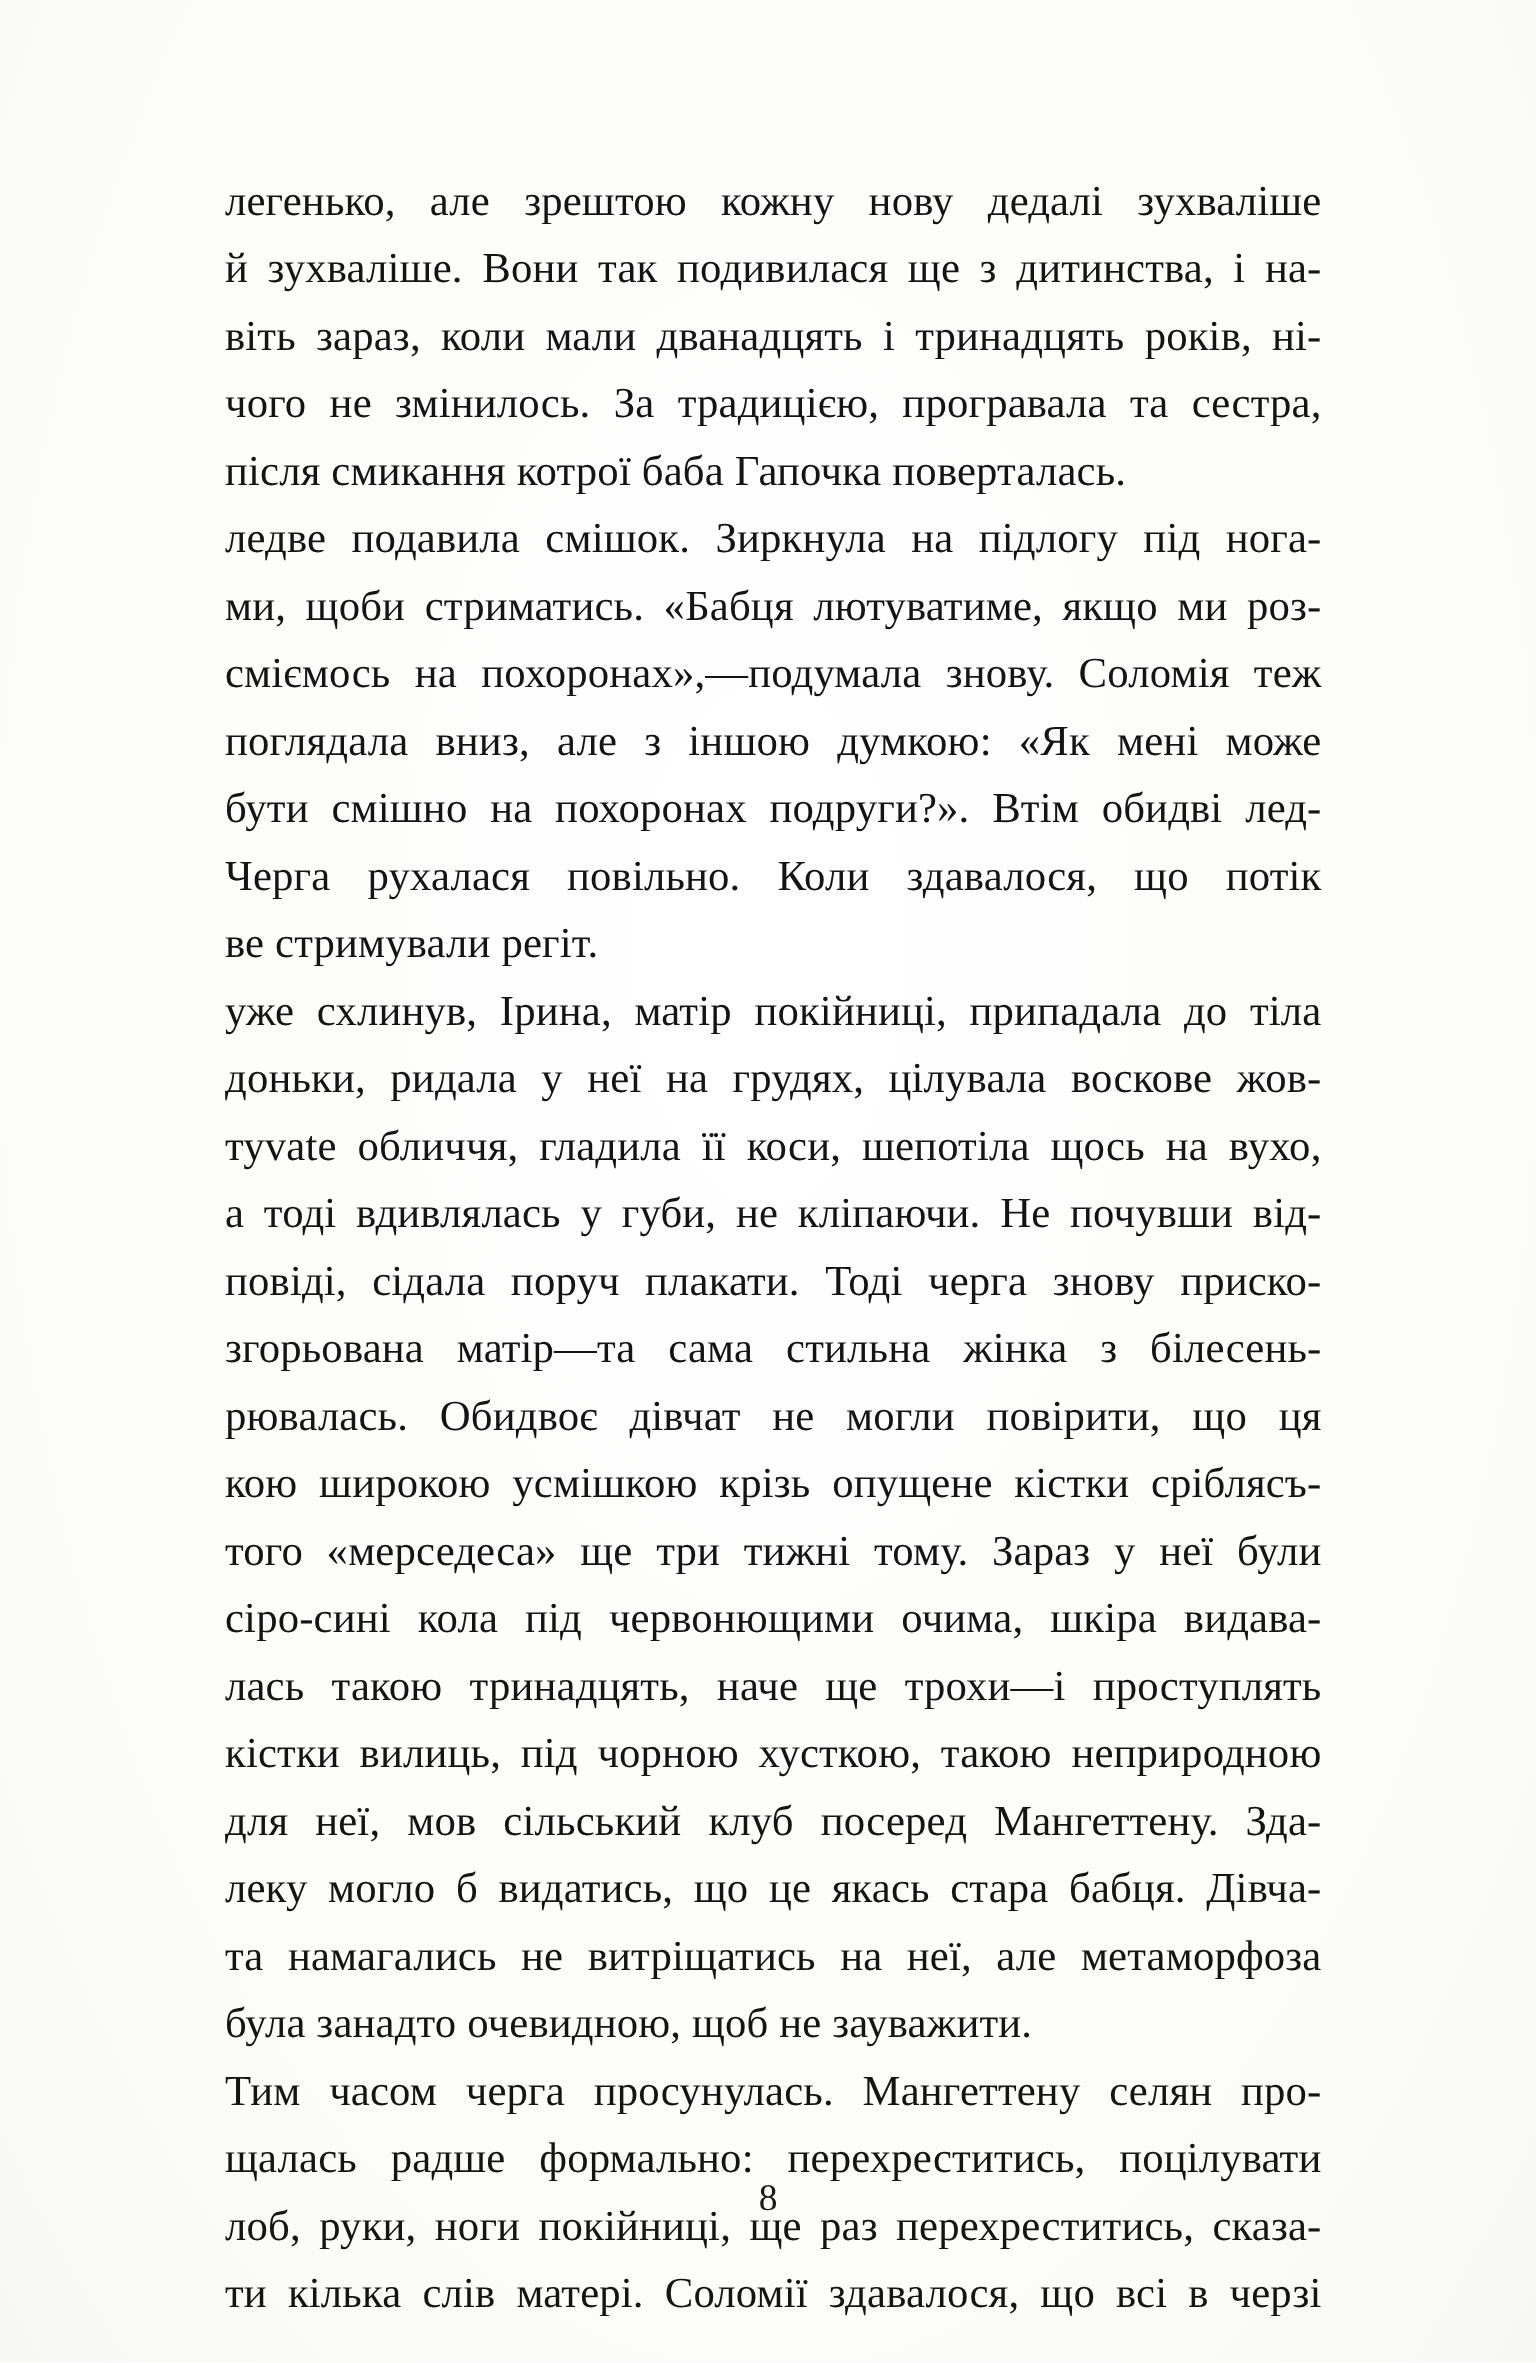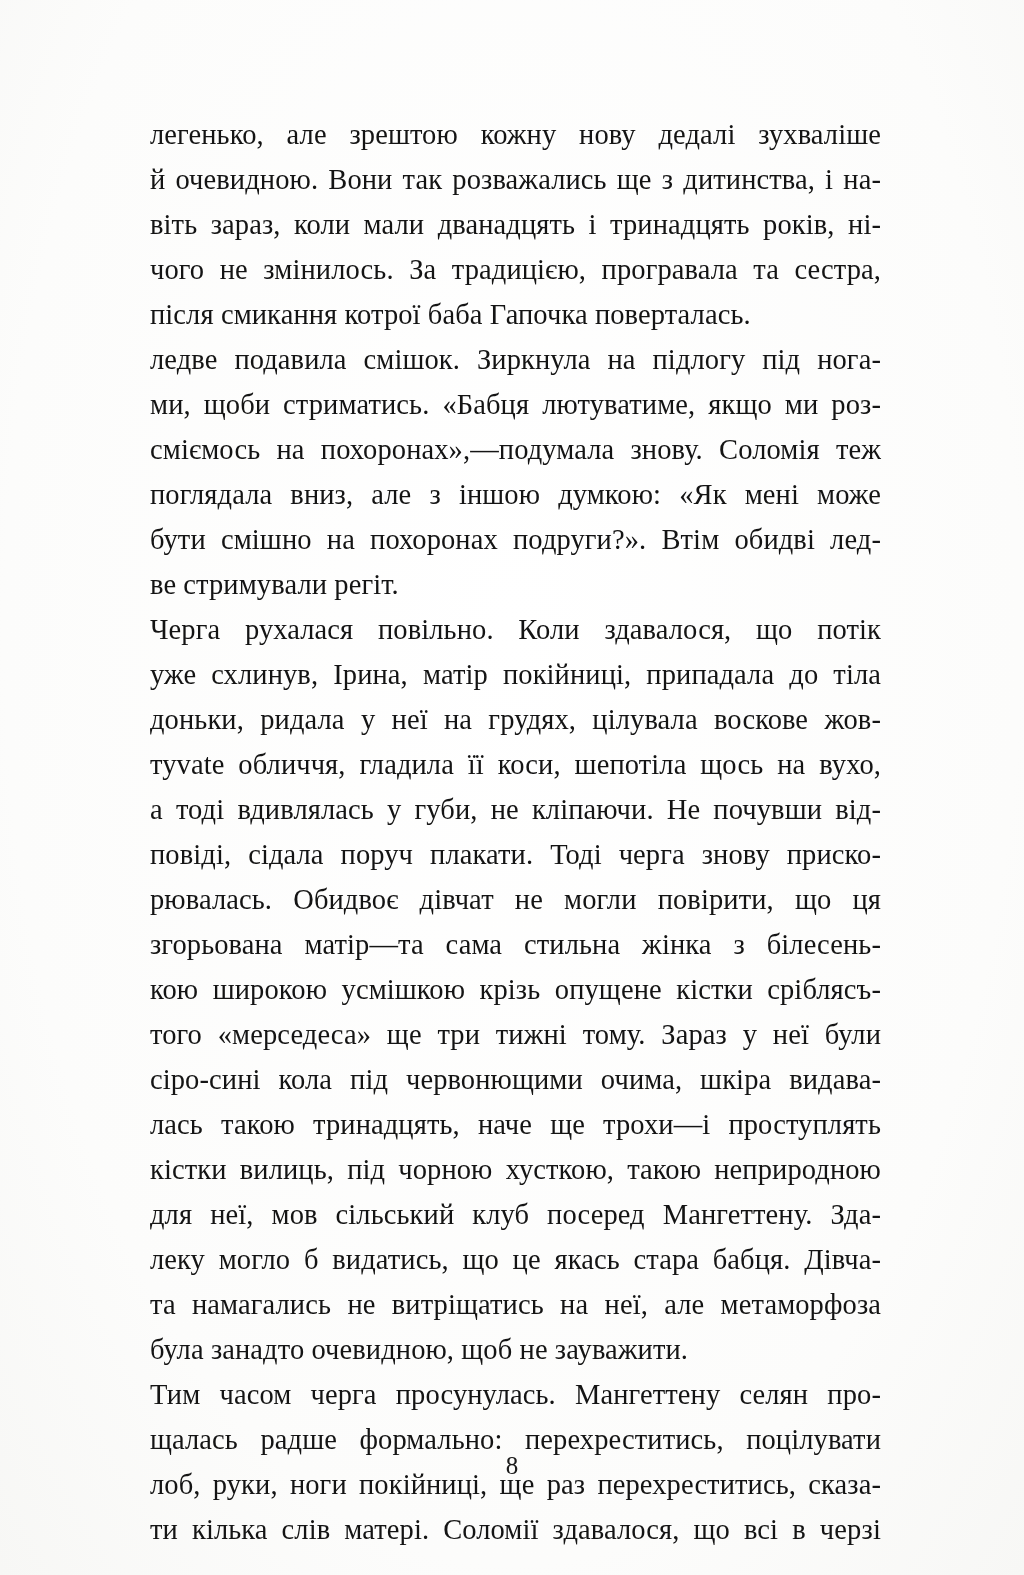--- a/index.html
+++ b/index.html
@@ -59,38 +59,38 @@
     color: #1a1a1a;
   }
 </style>
 </head>
 <body>
 
 <div class="page">
 
   <div class="text-block">
       <span class="line j">легенько, але зрештою кожну нову дедалі зухваліше</span>
-      <span class="line j">й очевидною. Вони так розважались ще з дитинства, і на-</span>
+      <span class="line j">й зухваліше. Вони так подивилася ще з дитинства, і на-</span>
       <span class="line j">віть зараз, коли мали дванадцять і тринадцять років, ні-</span>
       <span class="line j">чого не змінилось. За традицією, програвала та сестра,</span>
       <span class="line last">після смикання котрої баба Гапочка поверталась.</span>
       <span class="line j">ледве подавила смішок. Зиркнула на підлогу під нога-</span>
       <span class="line j">ми, щоби стриматись. «Бабця лютуватиме, якщо ми роз-</span>
       <span class="line j">сміємось на похоронах»,—подумала знову. Соломія теж</span>
       <span class="line j">поглядала вниз, але з іншою думкою: «Як мені може</span>
       <span class="line j">бути смішно на похоронах подруги?». Втім обидві лед-</span>
+      <span class="line j">    Черга рухалася повільно. Коли здавалося, що потік</span>
       <span class="line last">ве стримували регіт.</span>
-      <span class="line j">    Черга рухалася повільно. Коли здавалося, що потік</span>
       <span class="line j">уже схлинув, Ірина, матір покійниці, припадала до тіла</span>
       <span class="line j">доньки, ридала у неї на грудях, цілувала воскове жов-</span>
       <span class="line j">туvate обличчя, гладила її коси, шепотіла щось на вухо,</span>
       <span class="line j">а тоді вдивлялась у губи, не кліпаючи. Не почувши від-</span>
       <span class="line j">повіді, сідала поруч плакати. Тоді черга знову приско-</span>
+      <span class="line j">згорьована матір—та сама стильна жінка з білесень-</span>
       <span class="line j">рювалась. Обидвоє дівчат не могли повірити, що ця</span>
-      <span class="line j">згорьована матір—та сама стильна жінка з білесень-</span>
       <span class="line j">кою широкою усмішкою крізь опущене кістки сріблясъ-</span>
       <span class="line j">того «мерседеса» ще три тижні тому. Зараз у неї були</span>
       <span class="line j">сіро-сині кола під червонющими очима, шкіра видава-</span>
       <span class="line j">лась такою тринадцять, наче ще трохи—і проступлять</span>
       <span class="line j">кістки вилиць, під чорною хусткою, такою неприродною</span>
       <span class="line j">для неї, мов сільський клуб посеред Мангеттену. Зда-</span>
       <span class="line j">леку могло б видатись, що це якась стара бабця. Дівча-</span>
       <span class="line j">та намагались не витріщатись на неї, але метаморфоза</span>
       <span class="line last">була занадто очевидною, щоб не зауважити.</span>
       <span class="line j">    Тим часом черга просунулась. Мангеттену селян про-</span>

